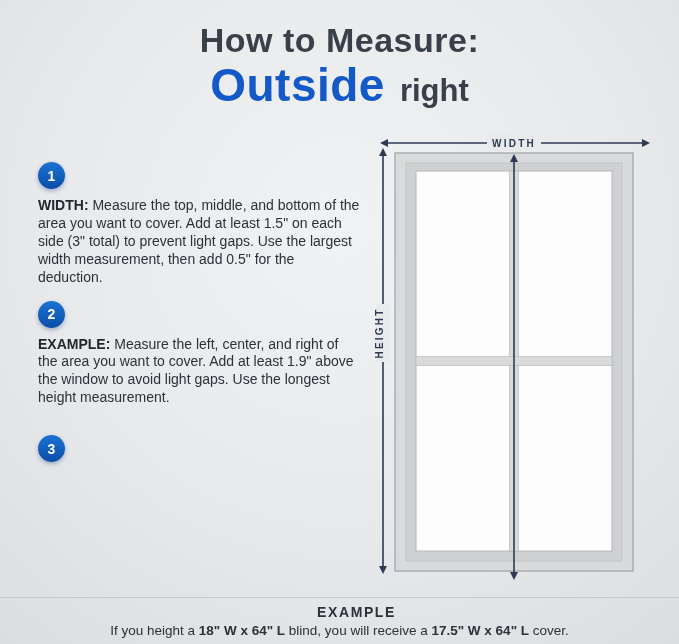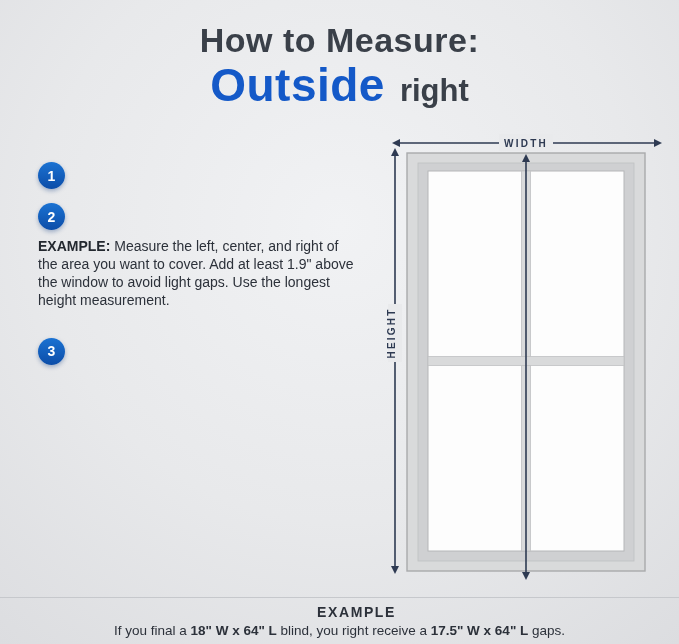--- a/index.html
+++ b/index.html
@@ -27,21 +27,21 @@
     background:linear-gradient(180deg,#1b72d2,#0c4da8);
     color:#ffffff;font-size:14px;font-weight:700;
     display:flex;align-items:center;justify-content:center;
     box-shadow:0 2px 4px rgba(16,60,130,.35);
     margin-bottom:8px;
   }
   .step-text{font-size:14px;line-height:1.28;color:#2c313a;}
   .step-label{font-weight:700;color:#23282f;}
 
   
-  .diagram{position:absolute;left:376px;top:128px;width:300px;height:465px;}
+  .diagram{position:absolute;left:364px;top:128px;width:300px;height:465px;}
   .diagram svg{display:block;width:100%;height:100%;}
   .arrow-label{font-family:"Liberation Sans",sans-serif;font-size:10px;font-weight:600;letter-spacing:2.2px;fill:#2e3a52;}
 
   
   .divider{position:absolute;left:0;right:0;top:597px;height:1px;background:#c6c8cc;}
   .example-heading{position:absolute;top:604px;left:17px;width:100%;text-align:center;
     font-size:14px;font-weight:700;letter-spacing:1.6px;color:#2c313a;}
   .example-text{position:absolute;top:623px;left:0;width:100%;text-align:center;
     font-size:13.5px;color:#2c313a;}
   .bold{font-weight:700;}
@@ -55,20 +55,24 @@
     <div class="title-line1">How to Measure:</div>
     <div class="title-line2">
       <span class="title-highlight">Outside</span>
       <span class="title-suffix">right</span>
     </div>
   </div>
 
   <div class="steps">
     <div class="step">
       <div class="step-badge">1</div>
+      <div class="step-text">
+        <span class="step-label">WIDTH:</span>
+        <span>Measure the top, middle, and bottom of the area you want to cover. Add at least 1.5" on each side (3" total) to prevent light gaps. Use the largest width measurement, then add 0.5" for the deduction.</span>
+      </div>
     </div>
 
     <div class="step">
       <div class="step-badge">2</div>
       <div class="step-text">
         <span class="step-label">EXAMPLE:</span>
         <span>Measure the left, center, and right of the area you want to cover. Add at least 1.9" above the window to avoid light gaps. Use the longest height measurement.</span>
       </div>
     </div>
 
@@ -109,20 +113,20 @@
         <polygon points="150,26 146,34 154,34" fill="#2e3a52"></polygon>
         <polygon points="150,452 146,444 154,444" fill="#2e3a52"></polygon>
       </g>
 
     </svg>
   </div>
 
   <div class="divider"></div>
   <div class="example-heading">EXAMPLE</div>
   <div class="example-text">
-    <span>If you final a</span>
+    <span>If you height a</span>
     <span class="bold">18" W x 64" L</span>
-    <span>blind, you right receive a</span>
+    <span>blind, you will receive a</span>
     <span class="bold">17.5" W x 64" L</span>
-    <span>gaps.</span>
+    <span>cover.</span>
   </div>
 
 </div>
 
 </body></html>

